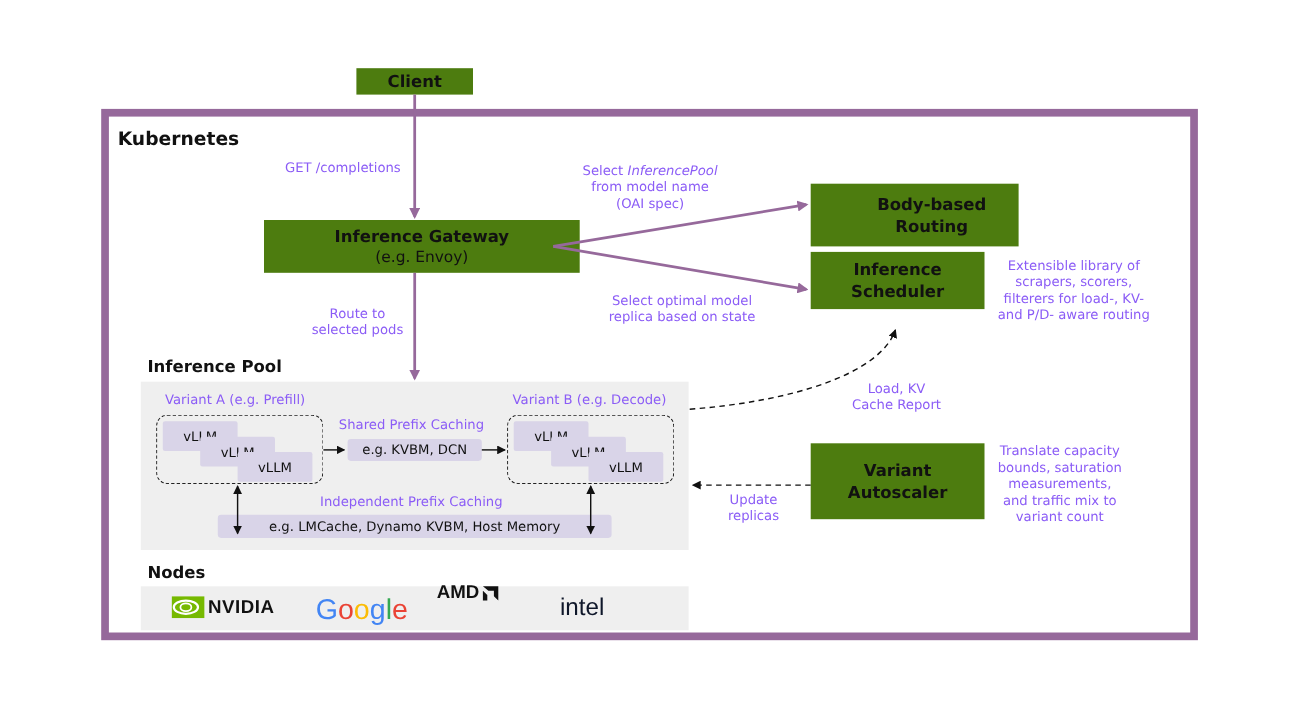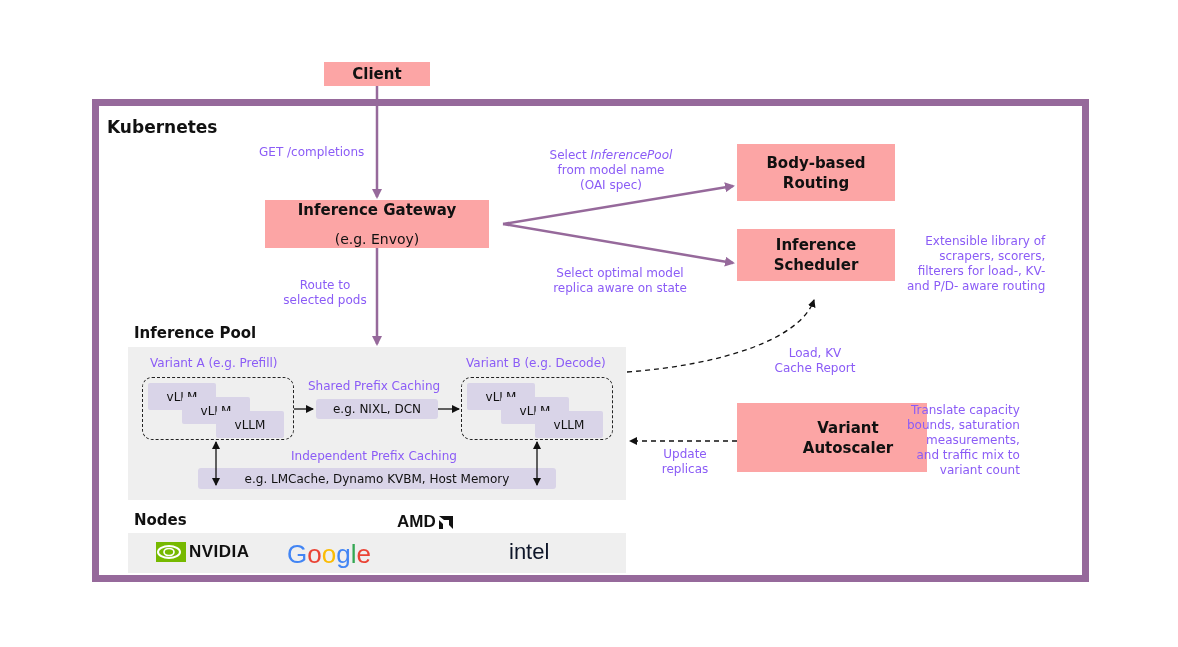--- a/index.html
+++ b/index.html
@@ -1,22 +1,22 @@
 <!DOCTYPE html>
 <html><head>
   <meta charset="utf-8">
   <style>
     html, body { margin: 0; padding: 0; background: #ffffff; }
     body { width: 1178px; height: 647px; position: relative; overflow: hidden;
            font-family: "DejaVu Sans", sans-serif; color: #111; }
-    .box { position: absolute; background: #fca5a5; display: flex; flex-direction: column;
+    .box { position: absolute; background: #4d7c0f; display: flex; flex-direction: column;
            align-items: center; justify-content: center; text-align: center; }
     .title16 { font-size: 15px; font-weight: bold; line-height: 20px; }
     .lbl { position: absolute; font-size: 12px; line-height: 15px; color: #8b5cf6; text-align: center; white-space: nowrap; }
-    .lbl-left { text-align: right; }
+    .lbl-left { text-align: center; }
     .k8s { position: absolute; left: 92px; top: 99px; width: 997px; height: 483px;
            border: 7px solid #96699b; box-sizing: border-box; }
     .section-title { position: absolute; font-size: 15px; font-weight: bold; }
     .pool { position: absolute; left: 128px; top: 347px; width: 498px; height: 153px; background: #efefef; }
     .nodes { position: absolute; left: 128px; top: 533px; width: 498px; height: 40px; background: #efefef; }
     .dash-group { position: absolute; border: 1.5px dashed #222; border-radius: 10px; box-sizing: border-box; }
     .vllm { position: absolute; background: #d9d4e8; font-size: 12px; display: flex; align-items: center; justify-content: center; border-radius: 2px; }
     .lav { position: absolute; background: #d9d4e8; font-size: 12px; display: flex; align-items: center; justify-content: center; border-radius: 3px; }
     svg.overlay { position: absolute; left: 0; top: 0; pointer-events: none; }
     .logo { position: absolute; font-family: Liberation Sans, sans-serif; display: flex; align-items: center; }
@@ -26,37 +26,37 @@
 
 <div class="k8s"></div>
 <div class="section-title" style="left:107px; top:117px; font-size:17px;">Kubernetes</div>
 
 <div class="box" style="left:324px; top:62px; width:106px; height:24px;">
   <span class="title16">Client</span>
 </div>
 
 <div class="lbl" style="left:259px; top:145px;">GET /completions</div>
 
-<div class="box" style="left:265px; top:200px; width:224px; height:48px;justify-content:space-between;">
+<div class="box" style="left:240px; top:200px; width:287px; height:48px;">
   <span class="title16">Inference Gateway</span>
   <span style="font-size:14px; line-height:18px;">(e.g. Envoy)</span>
 </div>
 
-<div class="lbl" style="left:536px; top:148px; width:150px;">
+<div class="lbl" style="left:516px; top:148px; width:150px;">
   <div><span>Select </span><i>InferencePool</i></div>
   <div>from model name</div>
   <div>(OAI spec)</div>
 </div>
 
 <div class="lbl" style="left:545px; top:266px; width:150px;">
   <div>Select optimal model</div>
-  <div>replica aware on state</div>
+  <div>replica based on state</div>
 </div>
 
-<div class="box" style="left:737px; top:144px; width:158px; height:57px;">
+<div class="box" style="left:737px; top:167px; width:158px; height:57px;padding-left:31px;">
   <span class="title16">Body-based</span>
   <span class="title16">Routing</span>
 </div>
 
 <div class="box" style="left:737px; top:229px; width:158px; height:52px;">
   <span class="title16">Inference</span>
   <span class="title16">Scheduler</span>
 </div>
 <div class="lbl lbl-left" style="left:907px; top:234px;">
   <div>Extensible library of</div>
@@ -80,21 +80,21 @@
   </div>
 <div class="vllm" style="left:182px; top:397px; width:68px; height:27px;">
     <span>vLLM</span>
   </div>
 <div class="vllm" style="left:216px; top:411px; width:68px; height:27px;">
     <span>vLLM</span>
   </div>
 
 <div class="lbl" style="left:308px; top:379px;">Shared Prefix Caching</div>
 <div class="lav" style="left:316px; top:399px; width:122px; height:20px;">
-    <span>e.g. NIXL, DCN</span>
+    <span>e.g. KVBM, DCN</span>
   </div>
 
 <div class="lbl" style="left:466px; top:356px;">Variant B (e.g. Decode)</div>
 <div class="dash-group" style="left:461px; top:377px; width:152px; height:63px;"></div>
 <div class="vllm" style="left:467px; top:383px; width:68px; height:27px;">
     <span>vLLM</span>
   </div>
 <div class="vllm" style="left:501px; top:397px; width:68px; height:27px;">
     <span>vLLM</span>
   </div>
@@ -105,21 +105,21 @@
 <div class="lbl" style="left:291px; top:449px;">Independent Prefix Caching</div>
 <div class="lav" style="left:198px; top:468px; width:358px; height:21px;">
     <span>e.g. LMCache, Dynamo KVBM, Host Memory</span>
   </div>
 
 <div class="lbl" style="left:770px; top:346px; width:90px;">
   <div>Load, KV</div>
   <div>Cache Report</div>
 </div>
 
-<div class="box" style="left:737px; top:403px; width:158px; height:69px;padding-left:32px;">
+<div class="box" style="left:737px; top:403px; width:158px; height:69px;">
   <span class="title16">Variant</span>
   <span class="title16">Autoscaler</span>
 </div>
 <div class="lbl lbl-left" style="left:907px; top:403px;">
   <div>Translate capacity</div>
   <div>bounds, saturation</div>
   <div>measurements,</div>
   <div>and traffic mix to</div>
   <div>variant count</div>
 </div>
@@ -138,21 +138,21 @@
     <ellipse cx="13" cy="10" rx="11" ry="6" fill="none" stroke="#fff" stroke-width="2"></ellipse>
     <ellipse cx="13" cy="10" rx="5" ry="3.5" fill="none" stroke="#fff" stroke-width="1.6"></ellipse>
   </svg>
   <span style="font-weight:bold; font-size:17px; margin-left:3px; letter-spacing:0.5px;">NVIDIA</span>
 </div>
 
 <div class="logo" style="left:287px; top:539px; font-size:26px;">
   <span id="google-word"><span style="color: rgb(66, 133, 244);">G</span><span style="color: rgb(234, 67, 53);">o</span><span style="color: rgb(251, 188, 5);">o</span><span style="color: rgb(66, 133, 244);">g</span><span style="color: rgb(52, 168, 83);">l</span><span style="color: rgb(234, 67, 53);">e</span></span>
 </div>
 
-<div class="logo" style="left:397px; top:512px;">
+<div class="logo" style="left:397px; top:529px;">
   <span style="font-weight:bold; font-size:17px;">AMD</span>
   <svg width="16" height="15" viewBox="0 0 16 15" style="margin-left:2px;">
     <path d="M1 1 H15 V14 L11 10 V5 H6 Z" fill="#111"></path>
     <path d="M1 5 L5 9 V14 H1 Z" fill="#111"></path>
   </svg>
 </div>
 
 <div class="logo" style="left:509px; top:539px; font-size:22px; color:#0f172a;">
   <span>intel</span>
 </div>

